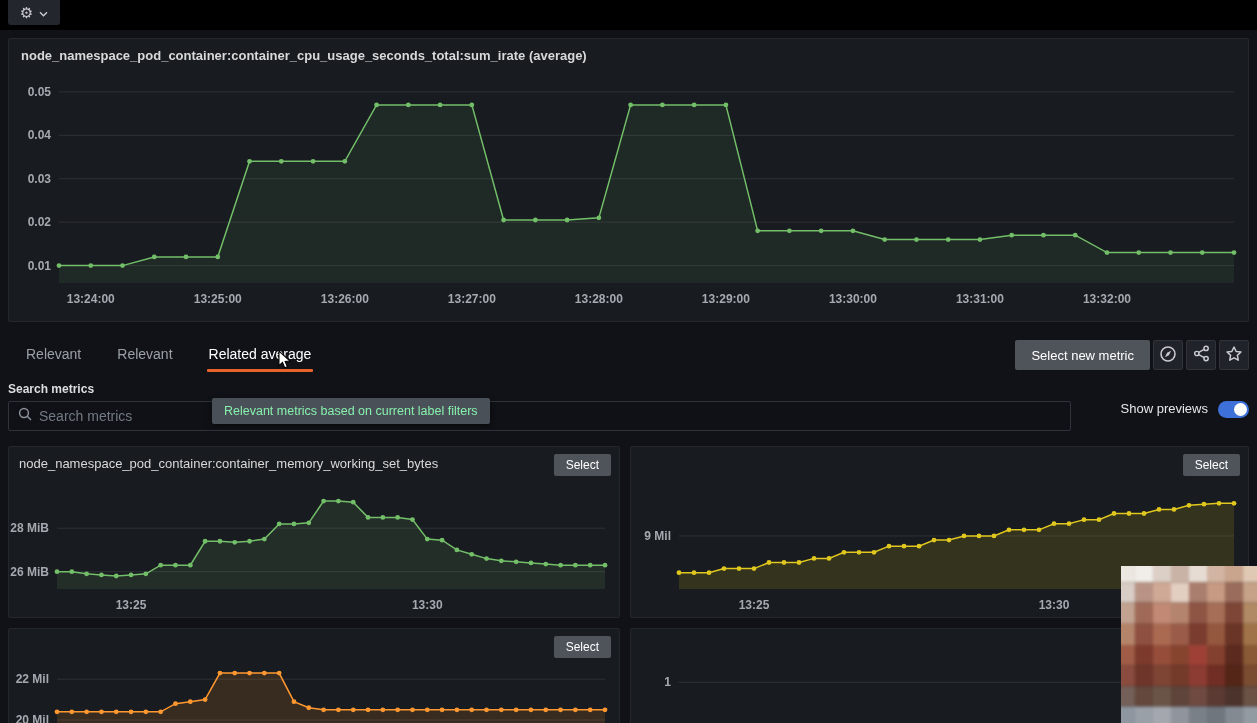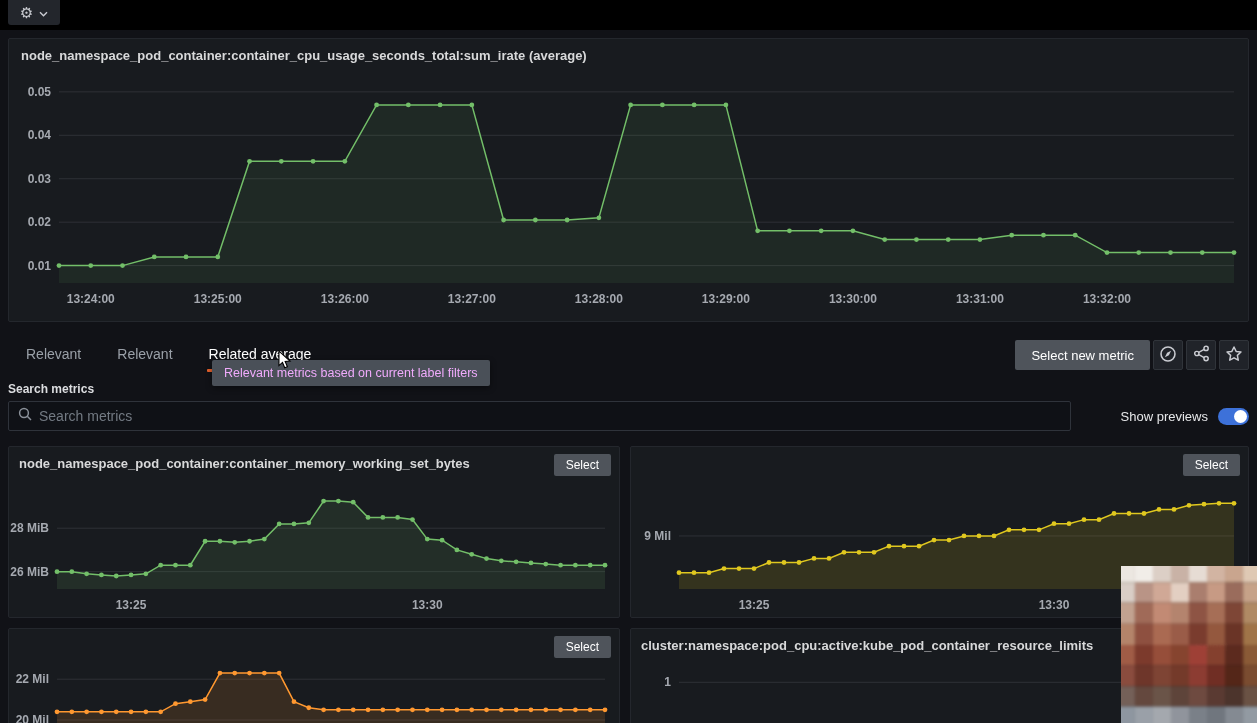--- a/index.html
+++ b/index.html
@@ -27,41 +27,41 @@
   .tab.active { color:#ffffff; }
   .tab.active::after { content:""; position:absolute; left:0; right:0; bottom:0; height:3px;
     background:var(--accent,#e8622c); border-radius:1px; }
   .actions { position:absolute; right:0; top:2px; display:flex; gap:3px; align-items:flex-end; }
   .btn-secondary { height:30px; padding:0 16px; background:#4f545b; color:#fff; border:none;
     border-radius:2px; font-size:13px; font-weight:500; font-family:inherit; cursor:pointer; }
   .icon-btn { width:30px; height:30px; background:#202329; border:1px solid #30343a;
     border-radius:2px; display:flex; align-items:center; justify-content:center; cursor:pointer; }
 
   .search-label { position:absolute; left:8px; top:382px; font-size:12px; font-weight:700; color:#dcdde0; }
-  .tooltip { position:absolute; left:212px; top:360px; background:#4a5058; color:#f0abfc;
+  .tooltip { position:absolute; left:212px; top:398px; background:#4a5058; color:#86efac;
     font-size:12.5px; padding:6px 12px; border-radius:2px; z-index:40;
     box-shadow:0 2px 6px rgba(0,0,0,.45); white-space:nowrap; }
 
   .search-box { position:absolute; left:8px; top:401px; width:1063px; height:30px; background:#0f1116;
     border:1px solid #2f333b; border-radius:2px; display:flex; align-items:center; padding:0 9px; gap:7px; }
   .search-box input { flex:1; background:transparent; border:none; outline:none; color:#d8d9da;
     font-size:14px; font-family:inherit; }
   .search-box input::placeholder { color:#737a83; }
-  .previews { position:absolute; right:8px; top:401px; height:30px; display:flex; align-items:center; gap:10px; }
+  .previews { position:absolute; right:8px; top:401px; height:30px; display:flex; align-items:flex-start; gap:10px; }
   .previews-label { font-size:13px; color:#e6e7e9; font-weight:500; }
   .toggle { width:31px; height:17px; border-radius:9px; background:var(--toggle,#3d71d9);
     position:relative; cursor:pointer; border:none; }
   .toggle::after { content:""; position:absolute; right:2px; top:2px; width:13px; height:13px;
     border-radius:50%; background:#fff; }
 
   .grid { position:absolute; left:8px; top:446px; width:1241px; display:grid;
     grid-template-columns:612px 619px; gap:10px; }
   .metric-panel { position:relative; background:#181b1f; border:1px solid #24272d; border-radius:2px;
     height:172px; overflow:hidden; }
-  .metric-title { position:absolute; left:10px; top:9px; right:72px; font-size:13px; font-weight:700;
+  .metric-title { position:absolute; left:10px; top:9px; right:72px; font-size:13px; font-weight:400;
     color:#d8d9da; white-space:nowrap; overflow:hidden; }
   .select-btn { position:absolute; right:8px; top:7px; height:22px; padding:0 12px; background:#4f545b;
     color:#fff; border:none; border-radius:2px; font-size:12px; font-weight:500; cursor:pointer;
     font-family:inherit; }
   .mini-chart { position:absolute; left:0; right:4px; top:34px; bottom:2px; }
   .mini-chart svg text.tick { fill:#a5a9b0; font-family:"Liberation Sans",sans-serif;
     font-size:12px; font-weight:600; }
 
   .cursor { position:absolute; left:277px; top:350px; z-index:60; pointer-events:none; }
   .overlay { position:absolute; left:1121px; top:566px; width:136px; height:157px; z-index:50; overflow:hidden; }
@@ -355,21 +355,20 @@
             <circle cx="521.9459459459459" cy="46.800000000000004" r="2.4" fill="#ff9830"></circle>
             <circle cx="536.7567567567568" cy="46.800000000000004" r="2.4" fill="#ff9830"></circle>
             <circle cx="551.5675675675675" cy="46.800000000000004" r="2.4" fill="#ff9830"></circle>
             <circle cx="566.3783783783783" cy="46.800000000000004" r="2.4" fill="#ff9830"></circle>
             <circle cx="581.1891891891892" cy="46.800000000000004" r="2.4" fill="#ff9830"></circle>
             <circle cx="596" cy="46.800000000000004" r="2.4" fill="#ff9830"></circle>
           </svg></div>
     </div>
 
     <div class="metric-panel">
-      <div class="metric-title">cluster:namespace:pod_cpu:active:kube_pod_container_resource_limits</div>
       <button class="select-btn">Select</button>
       <div class="mini-chart"><svg width="613" height="134" viewBox="0 0 613 134">
             <line x1="48" y1="19.304347826086946" x2="603" y2="19.304347826086946" stroke="rgba(204,204,220,0.12)" stroke-width="1"></line>
             <text class="tick" x="40" y="23.304347826086946" text-anchor="end">1</text>
             <text class="tick" x="123" y="128" text-anchor="middle">13:25</text>
             <text class="tick" x="423" y="128" text-anchor="middle">13:30</text>
             <path d="M 48 108 L 48 81.39130434782608 L 63 81.39130434782608 L 78 81.39130434782608 L 93 81.39130434782608 L 108 81.39130434782608 L 123 81.39130434782608 L 138 81.39130434782608 L 153 81.39130434782608 L 168 81.39130434782608 L 183 81.39130434782608 L 198 81.39130434782608 L 213 81.39130434782608 L 228 81.39130434782608 L 243 81.39130434782608 L 258 81.39130434782608 L 273 81.39130434782608 L 288 81.39130434782608 L 303 81.39130434782608 L 318 81.39130434782608 L 333 81.39130434782608 L 348 81.39130434782608 L 363 81.39130434782608 L 378 81.39130434782608 L 393 81.39130434782608 L 408 81.39130434782608 L 423 81.39130434782608 L 438 81.39130434782608 L 453 81.39130434782608 L 468 81.39130434782608 L 483 81.39130434782608 L 498 81.39130434782608 L 513 81.39130434782608 L 528 81.39130434782608 L 543 81.39130434782608 L 558 81.39130434782608 L 573 81.39130434782608 L 588 81.39130434782608 L 603 81.39130434782608 L 603 108 Z" fill="#73bf69" fill-opacity="0.1"></path>
             <polyline points="48,81.39130434782608 63,81.39130434782608 78,81.39130434782608 93,81.39130434782608 108,81.39130434782608 123,81.39130434782608 138,81.39130434782608 153,81.39130434782608 168,81.39130434782608 183,81.39130434782608 198,81.39130434782608 213,81.39130434782608 228,81.39130434782608 243,81.39130434782608 258,81.39130434782608 273,81.39130434782608 288,81.39130434782608 303,81.39130434782608 318,81.39130434782608 333,81.39130434782608 348,81.39130434782608 363,81.39130434782608 378,81.39130434782608 393,81.39130434782608 408,81.39130434782608 423,81.39130434782608 438,81.39130434782608 453,81.39130434782608 468,81.39130434782608 483,81.39130434782608 498,81.39130434782608 513,81.39130434782608 528,81.39130434782608 543,81.39130434782608 558,81.39130434782608 573,81.39130434782608 588,81.39130434782608 603,81.39130434782608" fill="none" stroke="#73bf69" stroke-width="1.5"></polyline>
             <circle cx="48" cy="81.39130434782608" r="2.4" fill="#73bf69"></circle>
             <circle cx="63" cy="81.39130434782608" r="2.4" fill="#73bf69"></circle>

